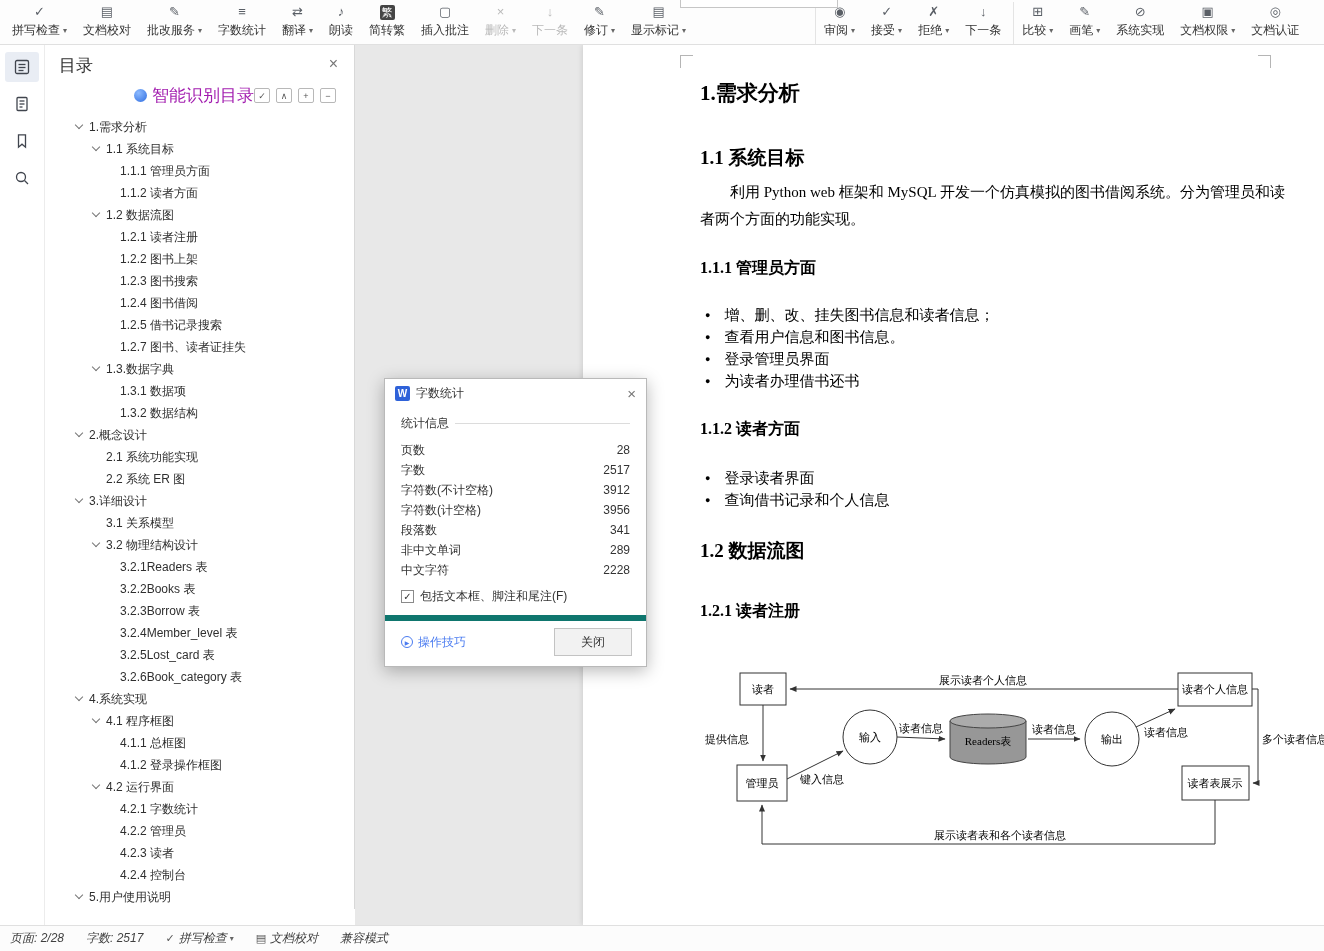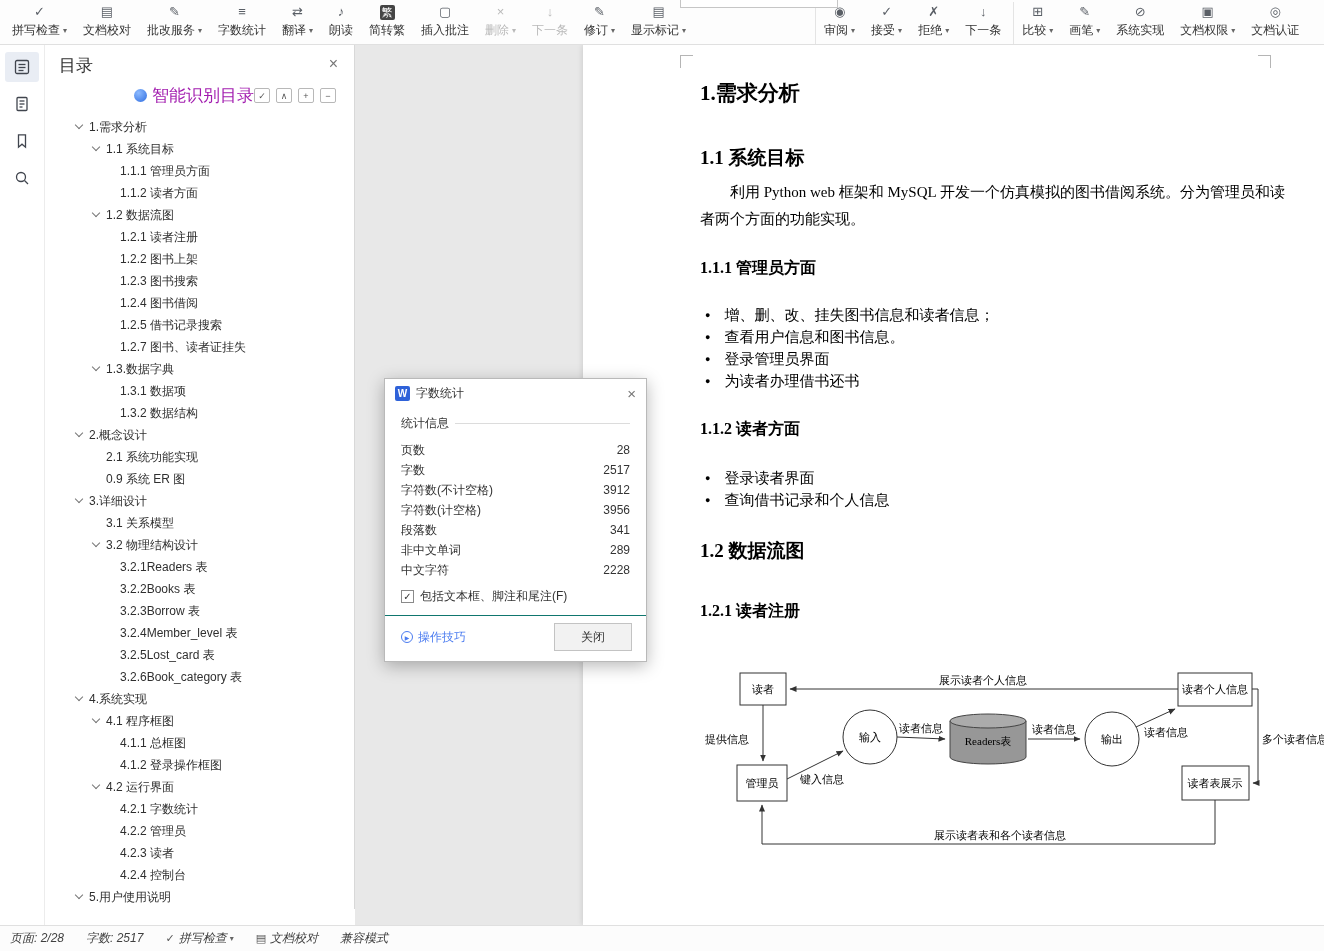--- a/index.html
+++ b/index.html
@@ -79,21 +79,21 @@
   .wc-title-text { color:#333; }
   .wc-close { margin-left:auto; color:#777; font-size:15px; }
   .wc-body { padding:8px 16px 0; }
   .grp { display:flex; align-items:center; color:#333; }
   .grp::after { content:""; flex:1; height:1px; background:#dcdcdc; margin-left:6px; }
   .wc-rows { margin-top:8px; }
   .wc-row { height:20px; display:flex; justify-content:space-between; align-items:center; color:#333; }
   .wc-check { margin-top:8px; display:flex; align-items:center; }
   .cb { width:13px; height:13px; border:1px solid #8a8a8a; background:#fff; font-size:10px; line-height:11px;
         text-align:center; color:#333; margin-right:6px; flex:none; }
-  .wc-footer { margin-top:10px; border-top:1px solid #0f766e; padding:7px 14px 10px 16px;
+  .wc-footer { margin-top:10px; border-top:6px solid #0f766e; padding:7px 14px 10px 16px;
                display:flex; align-items:center; justify-content:space-between; }
   .tips { display:flex; align-items:center; color:#4a7bf0; }
   .tips-ico { width:12px; height:12px; border:1px solid #4a7bf0; border-radius:50%; font-size:6px; color:#4a7bf0;
               display:flex; align-items:center; justify-content:center; margin-right:5px; }
   .close-btn { width:78px; height:28px; border:1px solid #c3c3c3; background:#f2f2f2; color:#333;
                display:flex; align-items:center; justify-content:center; }
 
   
   .statusbar { position:absolute; left:0; right:0; bottom:0; height:26px; background:#fcfcfc; border-top:1px solid #e0e0e0;
                display:flex; align-items:center; padding-left:10px; gap:22px; font-size:12px; color:#3f3f3f; z-index:6; }
@@ -406,21 +406,21 @@
         <span class="tree-label">2.概念设计</span>
       </div>
 
       <div class="tree-row lvl2 leaf">
         <span class="tchev"></span>
         <span class="tree-label">2.1 系统功能实现</span>
       </div>
 
       <div class="tree-row lvl2 leaf">
         <span class="tchev"></span>
-        <span class="tree-label">0.9 系统 ER 图</span>
+        <span class="tree-label">2.2 系统 ER 图</span>
       </div>
 
       <div class="tree-row lvl1">
         <span class="tchev"></span>
         <span class="tree-label">3.详细设计</span>
       </div>
 
       <div class="tree-row lvl2 leaf">
         <span class="tchev"></span>
         <span class="tree-label">3.1 关系模型</span>

